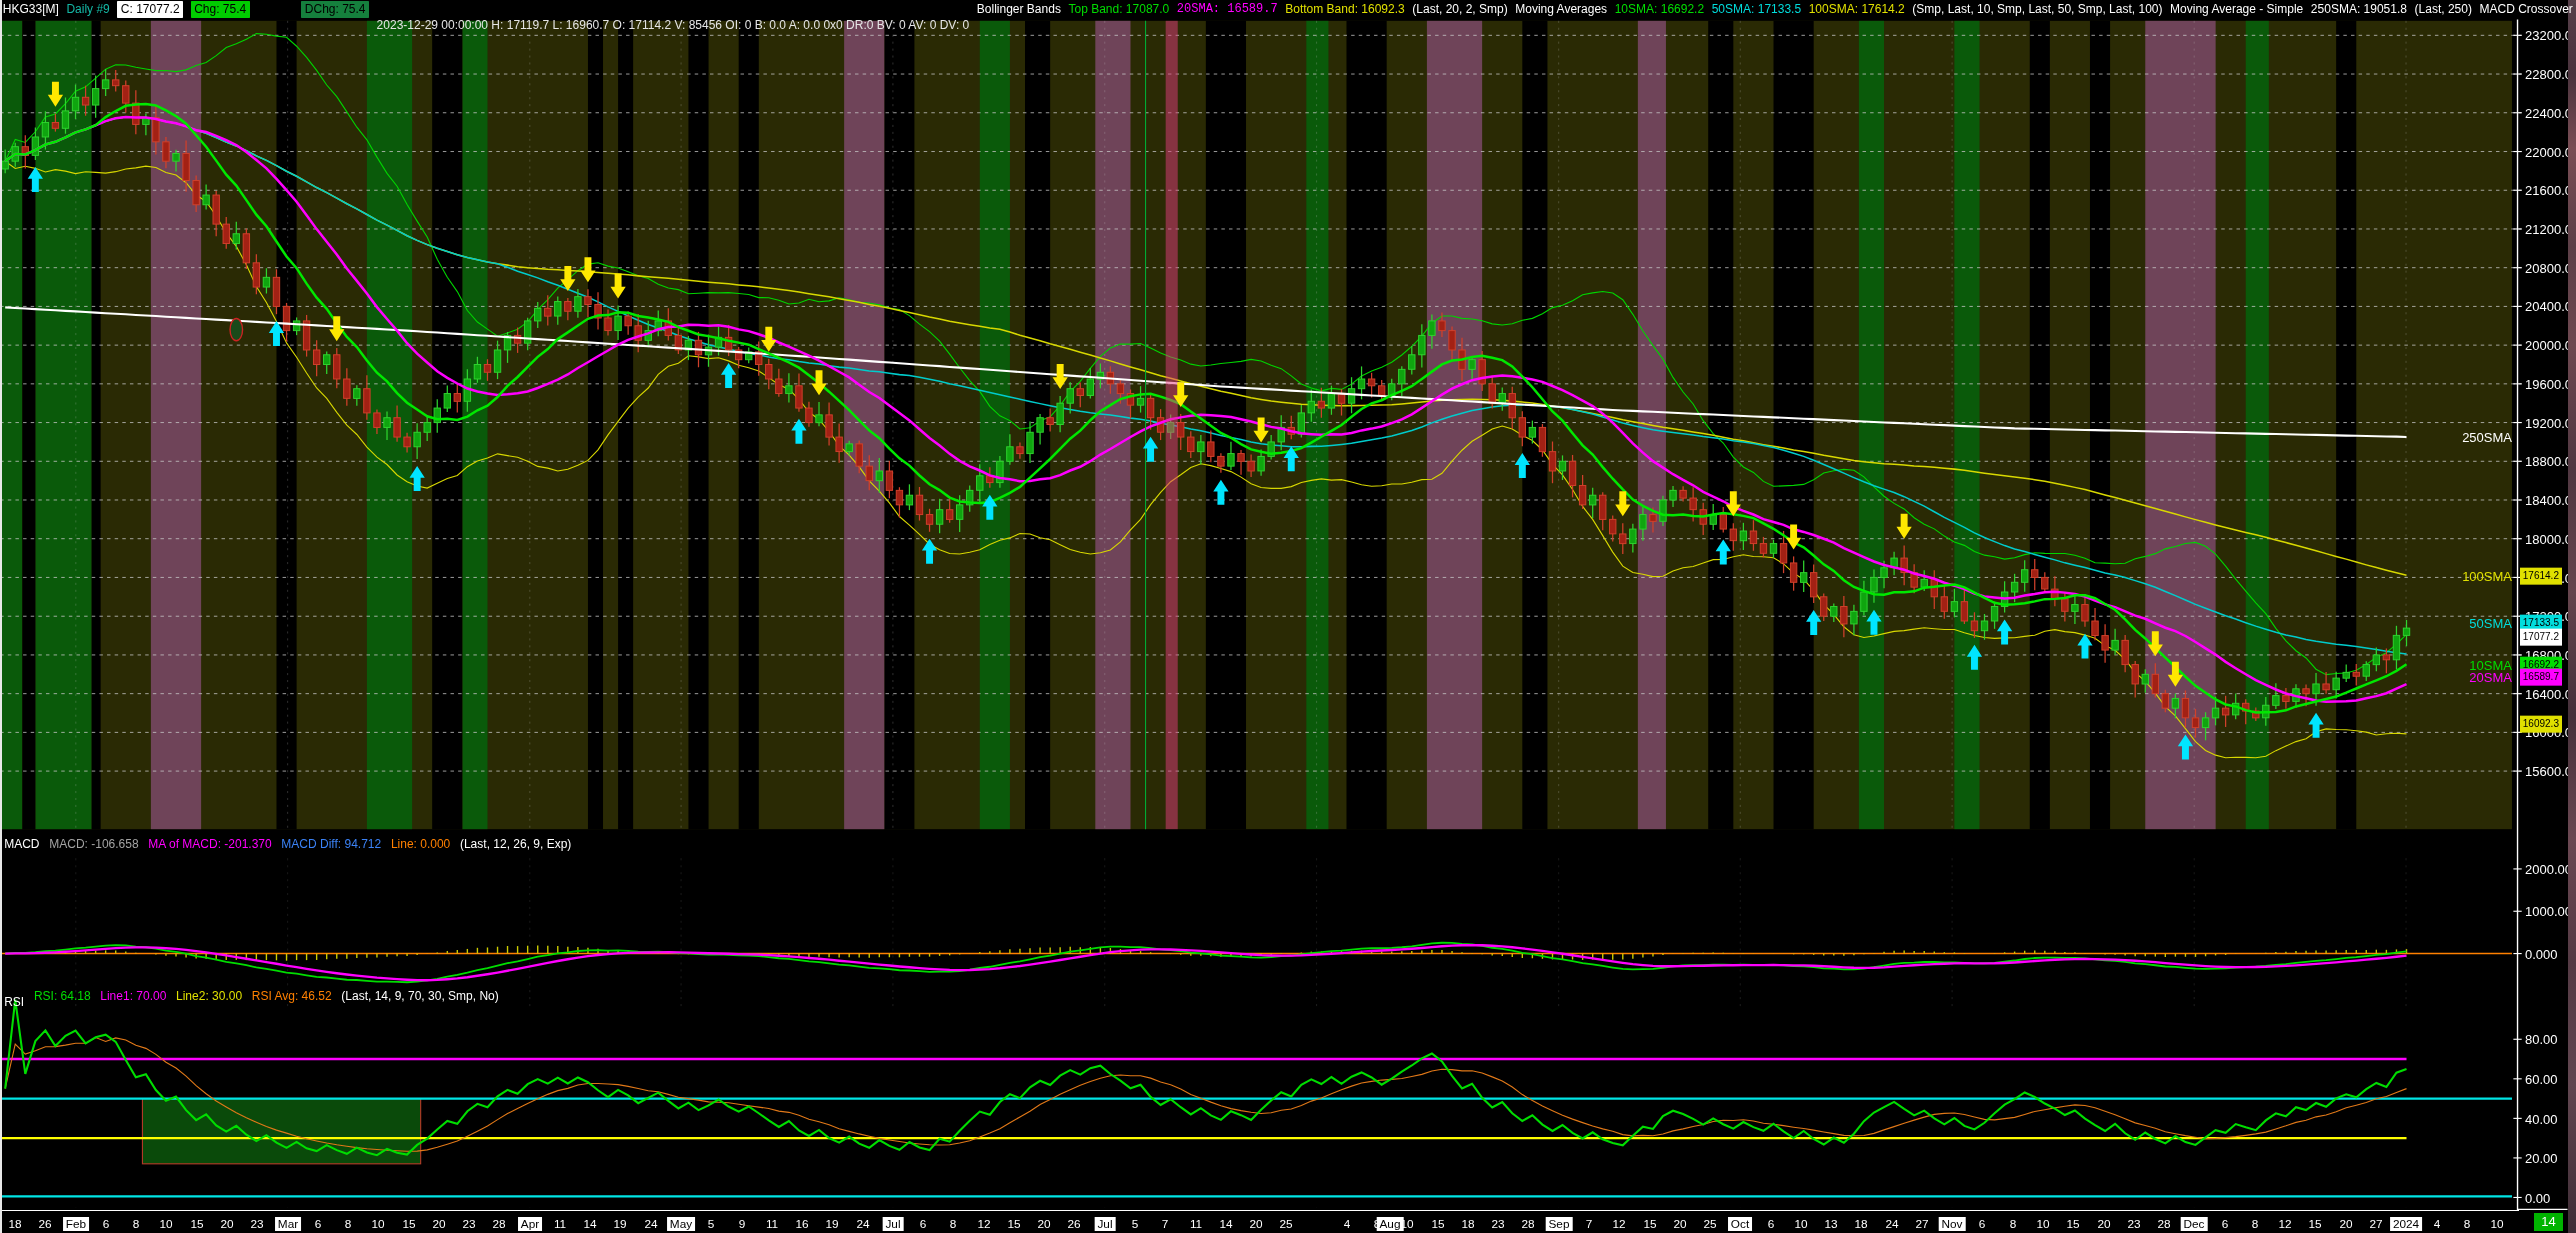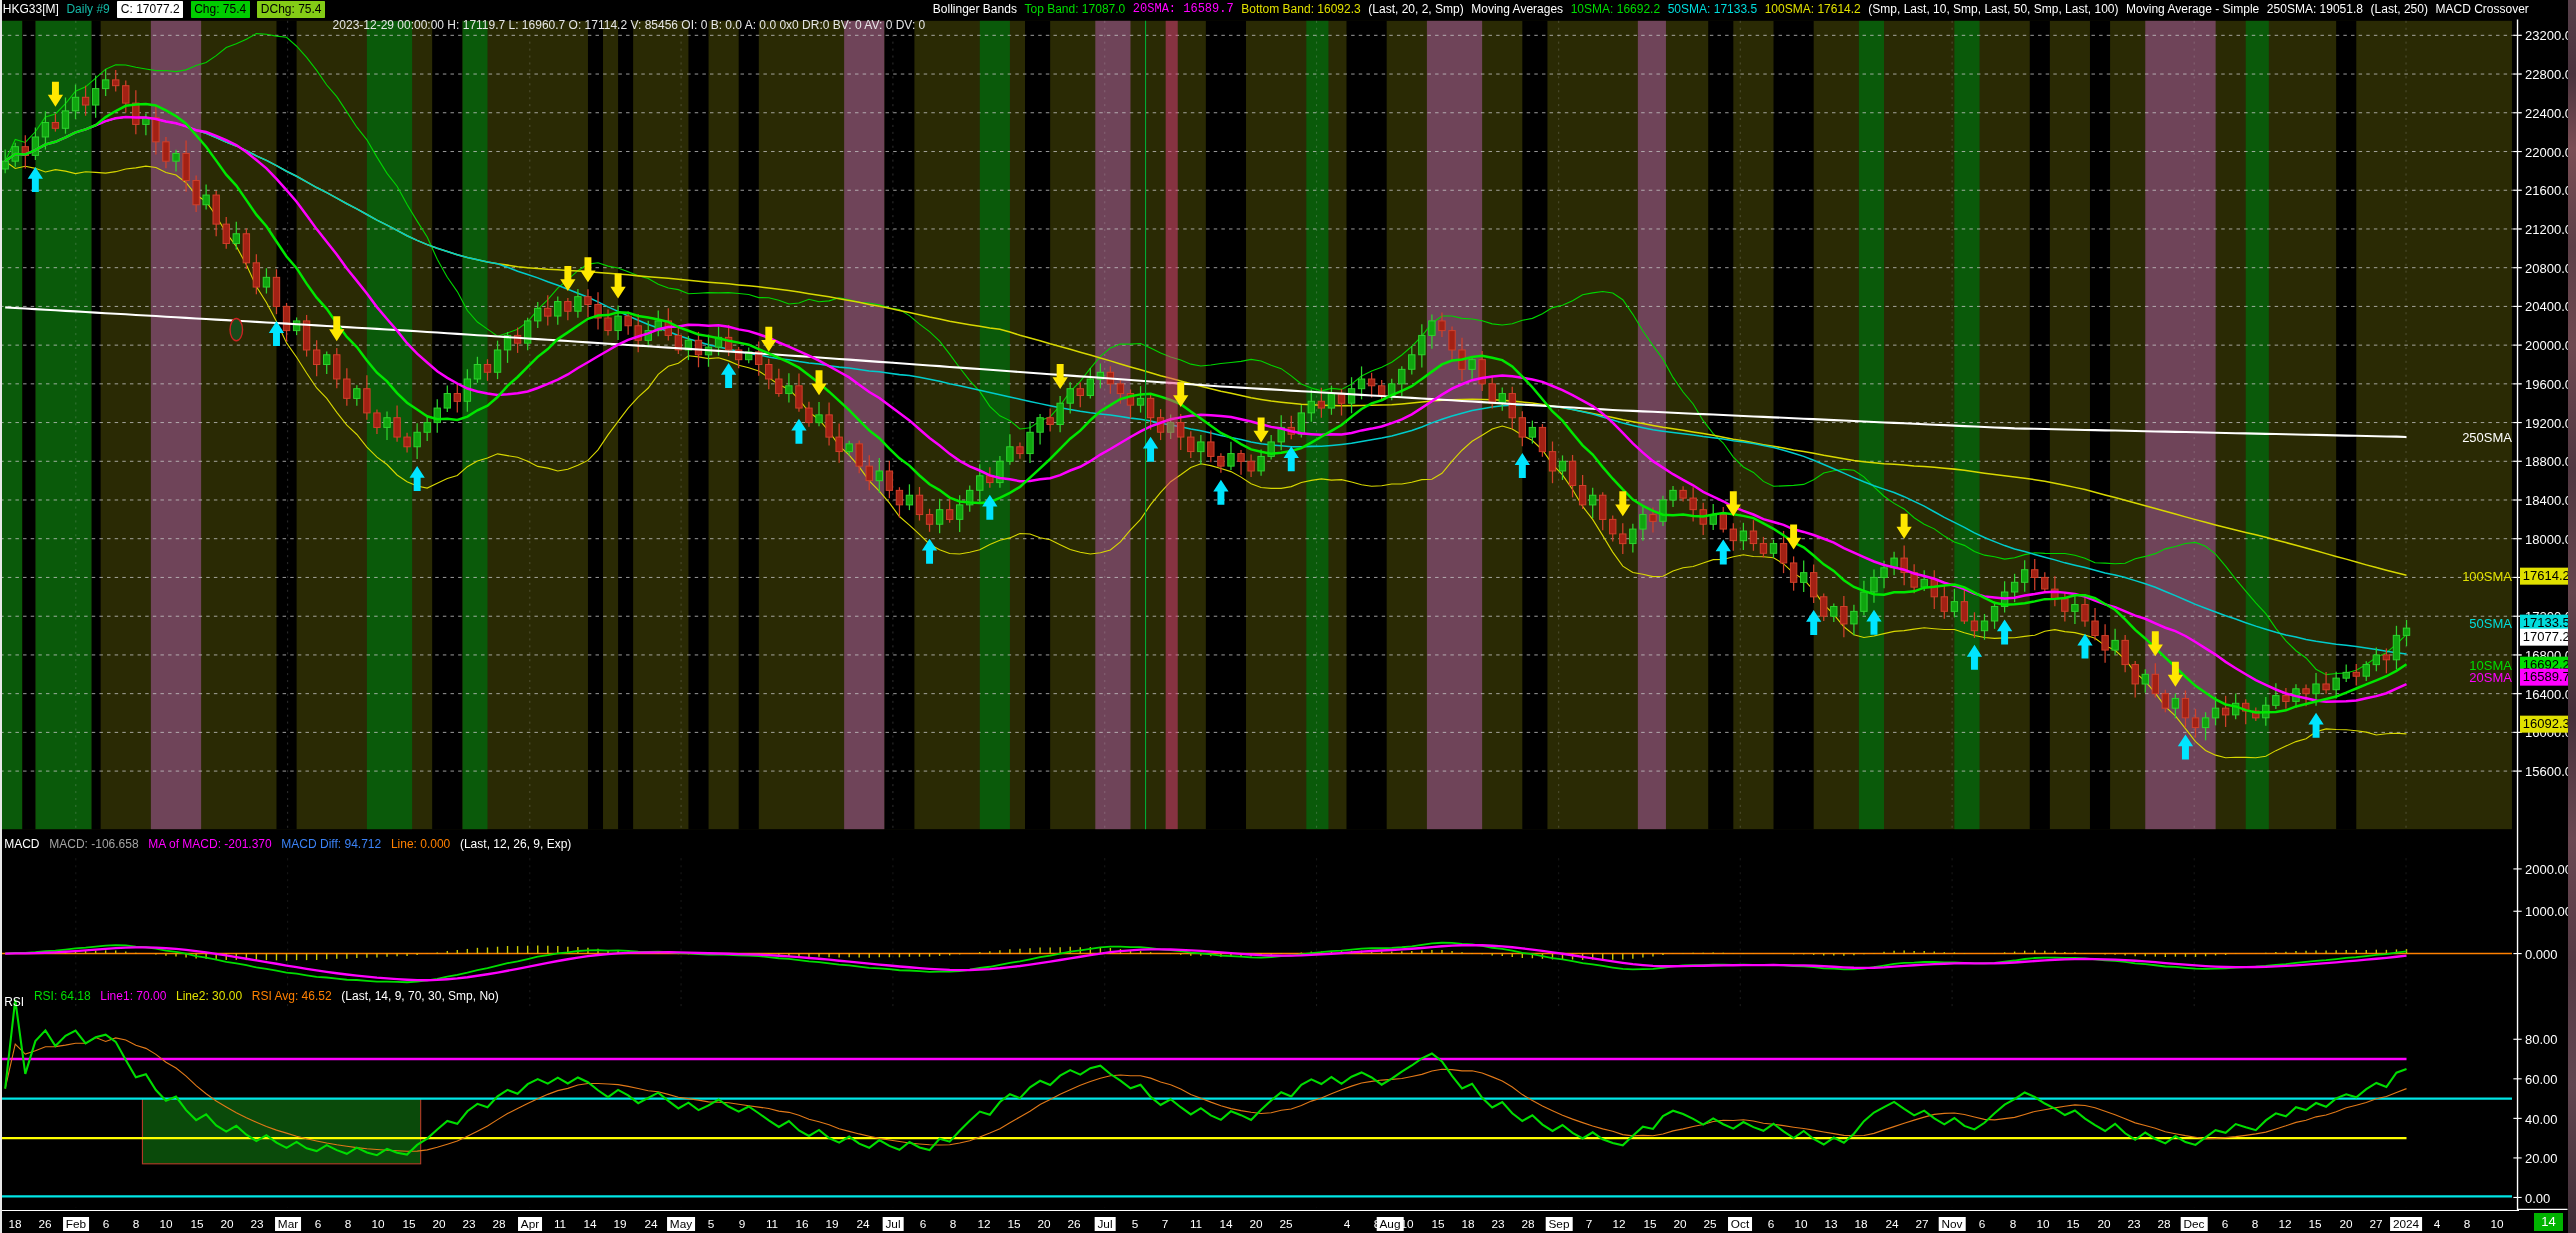--- a/index.html
+++ b/index.html
@@ -7,21 +7,21 @@
        font-family:"Liberation Sans",sans-serif;}
   .topbar{position:absolute;left:2.8px;top:0;height:19.4px;width:2512px;display:flex;align-items:center;
           gap:7.6px;font-size:12px;white-space:nowrap;z-index:30;}
   .topbar span{display:inline-block;line-height:16.7px;}
   .tb-box{padding:0 3.5px;border-radius:0.7px;}
   .lblrow{position:absolute;left:4.2px;height:18px;display:flex;align-items:center;gap:9.7px;
           font-size:12px;white-space:nowrap;background:rgba(0,0,0,0.0);z-index:25;}
   #chartsvg{position:absolute;left:0;top:0;z-index:5;}
   .scale-label{position:absolute;left:2525px;color:#fff;font-size:13px;transform:translateY(-50%);z-index:20;}
   .tag-label{position:absolute;right:64px;font-size:13px;transform:translateY(-50%);z-index:21;}
-  .tag-box{position:absolute;left:2520px;height:16.7px;line-height:16.7px;font-size:13px;color:#000;
+  .tag-box{position:absolute;left:2520px;height:16.7px;line-height:16.7px;font-size:10px;color:#000;
            padding:0 2.8px;transform:translateY(-50%);z-index:22;}
   .dateaxis{position:absolute;left:0;top:1210px;width:2519px;height:23.6px;background:#000;
             border-top:1.4px solid #fff;z-index:24;}
   .dlabel{position:absolute;top:6.2px;transform:translateX(-50%);color:#fff;font-size:11.8px;white-space:nowrap;}
   .dlabel.hl{background:#fff;color:#000;padding:0 2.8px;}
   .badge{position:absolute;left:2534px;top:1213px;width:29px;height:18px;background:#00b400;color:#fff;
          font-size:13px;text-align:center;line-height:18px;z-index:26;}
   .right-strip{position:absolute;left:2568px;top:0;width:8.3px;height:1233px;z-index:28;
      background:linear-gradient(180deg,#57404a 0%,#4a333d 6%,#7a4e55 12%,#5c3f47 20%,#6e4850 28%,
         #503741 38%,#66454d 48%,#45303a 58%,#6b4852 68%,#543a44 78%,#614650 88%,#3f2d36 100%);}
@@ -30,21 +30,21 @@
 </head>
 <body>
 
 <div id="app">
   <div class="left-border"></div>
   <div class="topbar" id="topbar">
       <span style="color:#ffffff;" class="">HKG33[M]</span>
       <span style="color:#14b8a6;" class="">Daily #9</span>
       <span style="color:#000000;background:#ffffff;" class="tb-box">C: 17077.2</span>
       <span style="color:#000000;background:#00cc00;" class="tb-box">Chg: 75.4</span>
-      <span style="color:#000000;background:#84cc16;" class="tb-box">DChg: 75.4</span>
+      <span style="color:#000000;background:#15803d;margin-left:44px;" class="tb-box">DChg: 75.4</span>
       <span style="color:#e5e5e5;margin-top:32px;" class="">2023-12-29 00:00:00 H: 17119.7 L: 16960.7 O: 17114.2 V: 85456 OI: 0 B: 0.0 A: 0.0 0x0 DR:0 BV: 0 AV: 0 DV: 0</span>
       <span style="color:#ffffff;" class="">Bollinger Bands</span>
       <span style="color:#00dd00;" class="">Top Band: 17087.0</span>
       <span style="color:#ff00ff;font-family:Liberation Mono, monospace;" class="">20SMA: 16589.7</span>
       <span style="color:#e0e000;" class="">Bottom Band: 16092.3</span>
       <span style="color:#ffffff;" class="">(Last, 20, 2, Smp)</span>
       <span style="color:#ffffff;" class="">Moving Averages</span>
       <span style="color:#00dd00;" class="">10SMA: 16692.2</span>
       <span style="color:#00dddd;" class="">50SMA: 17133.5</span>
       <span style="color:#e0e000;" class="">100SMA: 17614.2</span>

